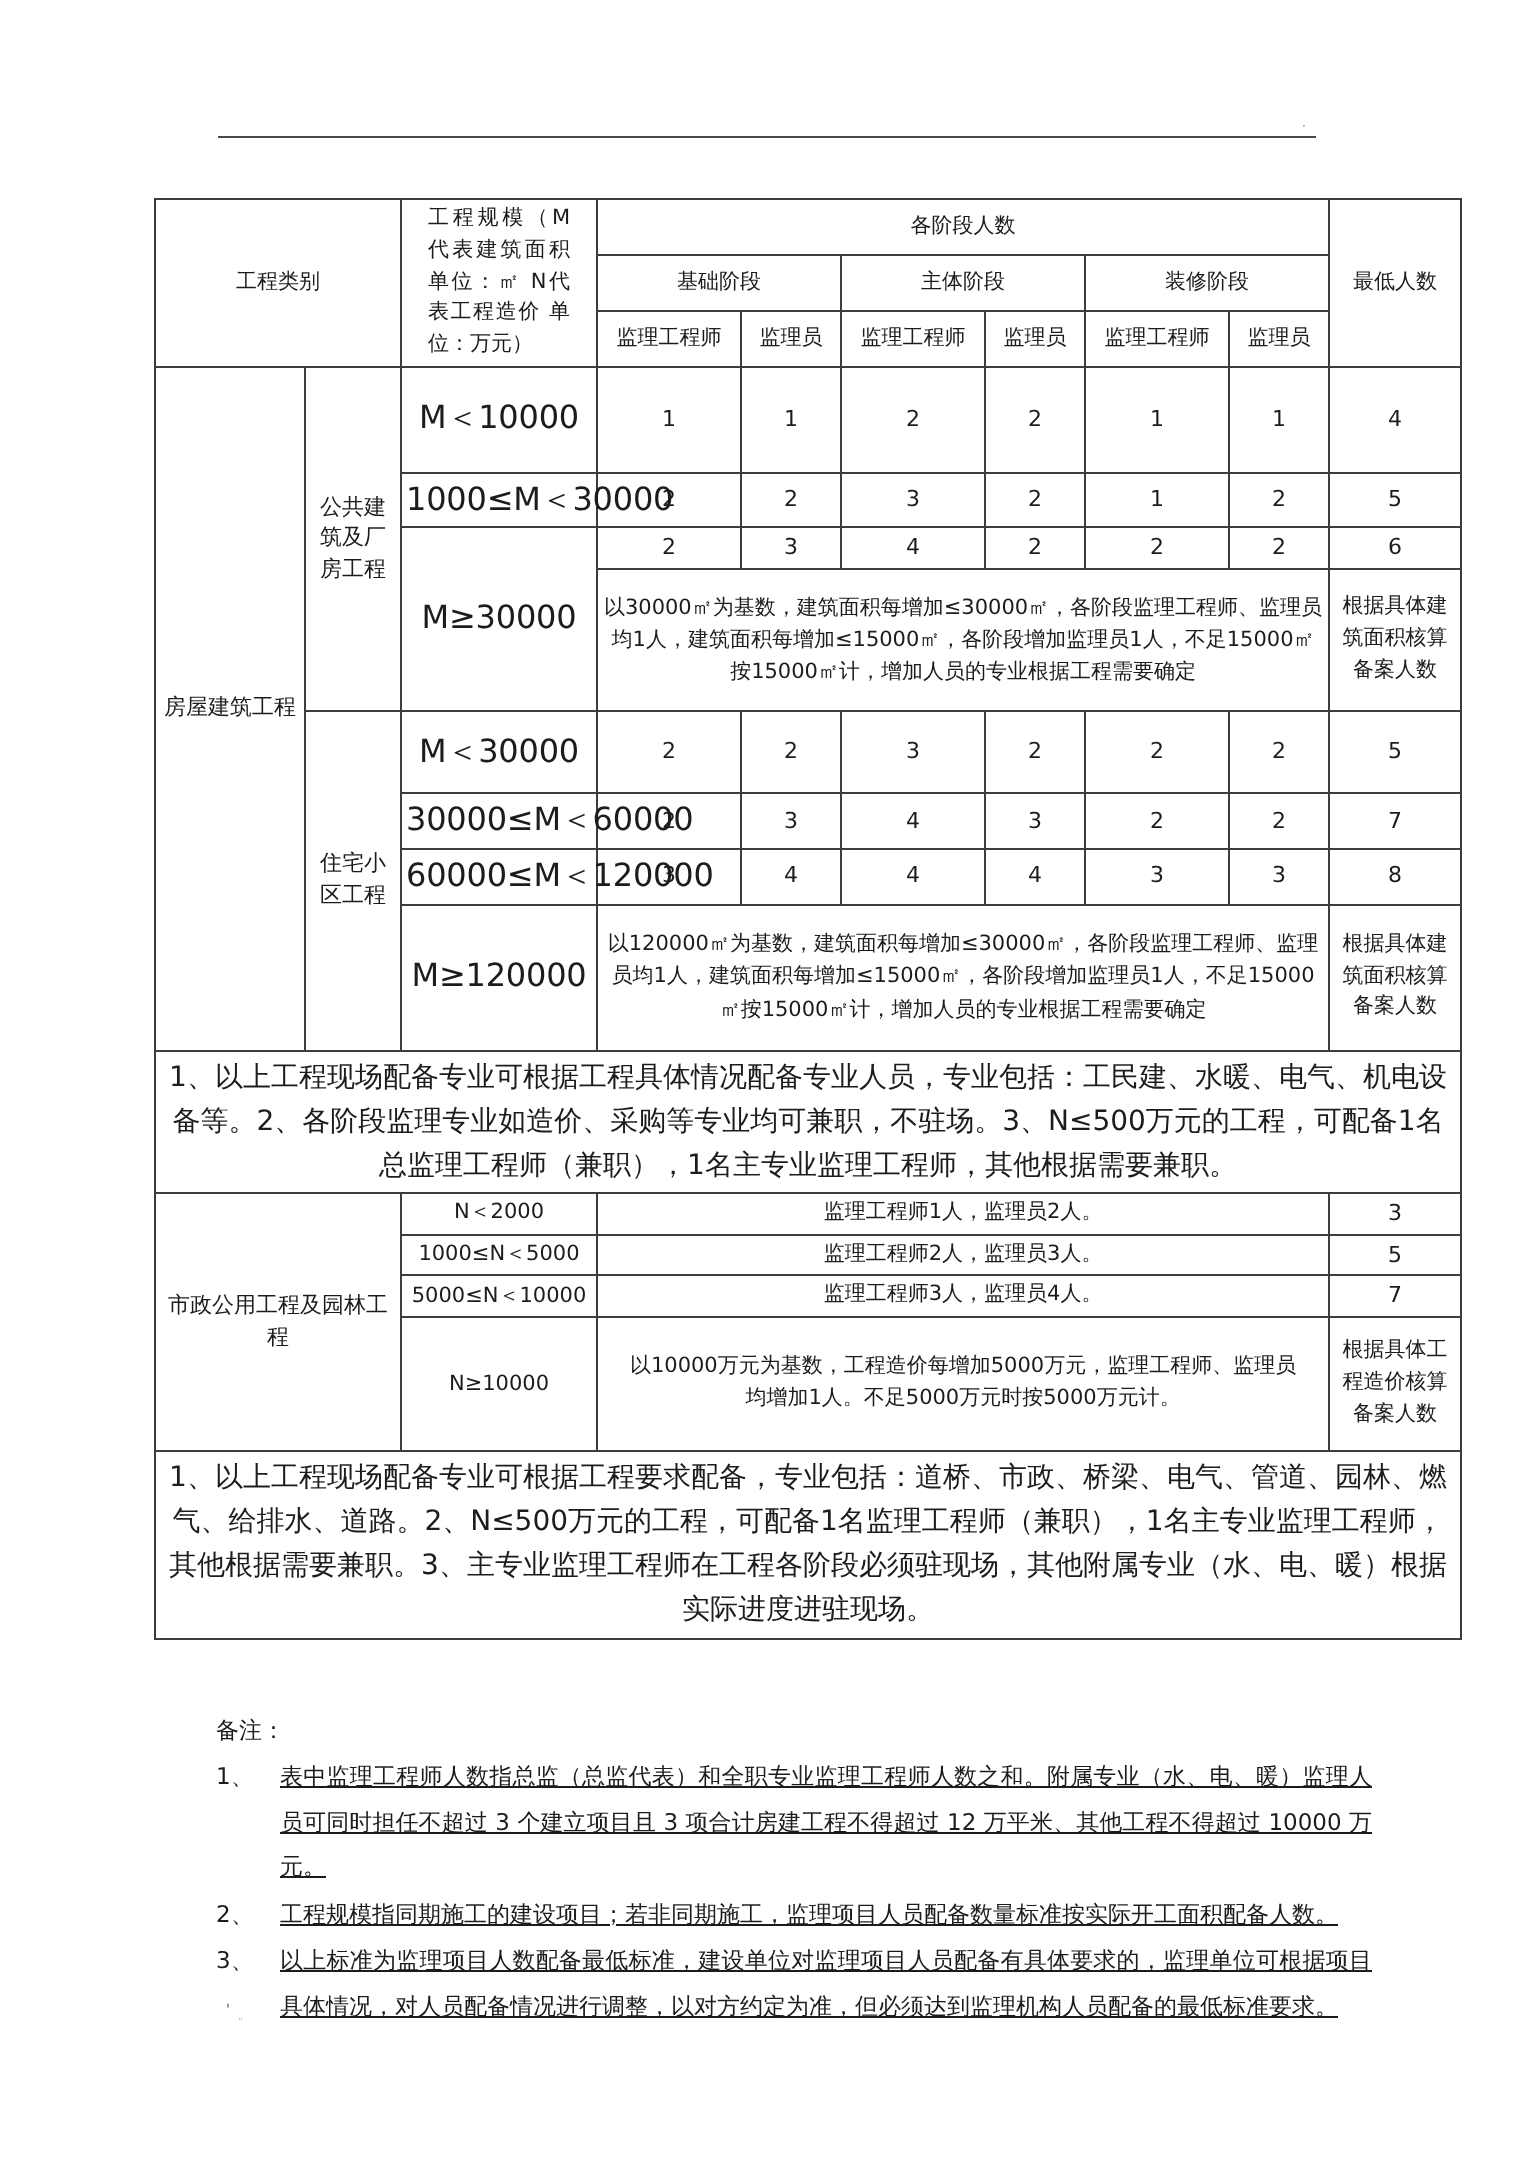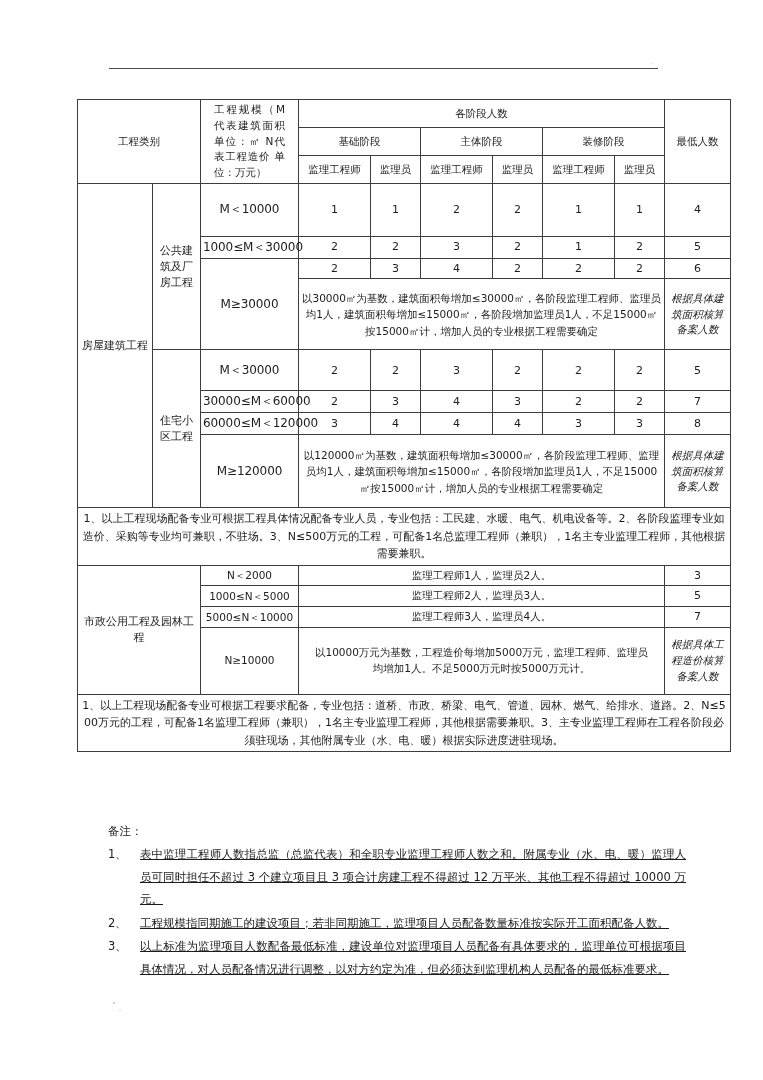--- a/index.html
+++ b/index.html
@@ -81,21 +81,21 @@
   td.vlabel {
     font-size: 11px;
     line-height: 1.45;
     padding: 2px 1px;
   }
   td.hdr {
     font-size: 10.5px;
     line-height: 1.45;
   }
   td.scale {
-    font-size: 12px;
+    font-size: 16px;
     letter-spacing: -0.1px;
     white-space: nowrap;
     padding-left: 1px;
     padding-right: 1px;
   }
   td.num {
     font-size: 11px;
   }
   td.longtext {
     text-align: left;
@@ -108,40 +108,39 @@
   td.centertext {
     text-align: center;
     padding: 3px 5px;
     line-height: 1.5;
     font-size: 10.5px;
   }
   td.notecell {
     text-align: left;
     padding: 4px 3px 5px 1px;
     line-height: 1.58;
-    font-size: 11px;
+    font-size: 14px;
     text-align: justify;
     text-justify: inter-ideograph;
   }
   td.modecell {
     font-size: 10.5px;
     line-height: 1.5;
     padding: 3px 3px;
-    font-style: italic;
   }
   td.regscale {
     font-size: 10.5px;
     white-space: nowrap;
   }
 
   
   .notes {
     position: absolute;
     left: 108px;
-    top: 820px;
+    top: 854px;
     width: 578px;
     font-size: 11.5px;
     line-height: 1.95;
     color: #1c1c1c;
   }
   .notes-title {
     margin: 0 0 0 0;
     padding-left: 0px;
   }
   .note-row {

